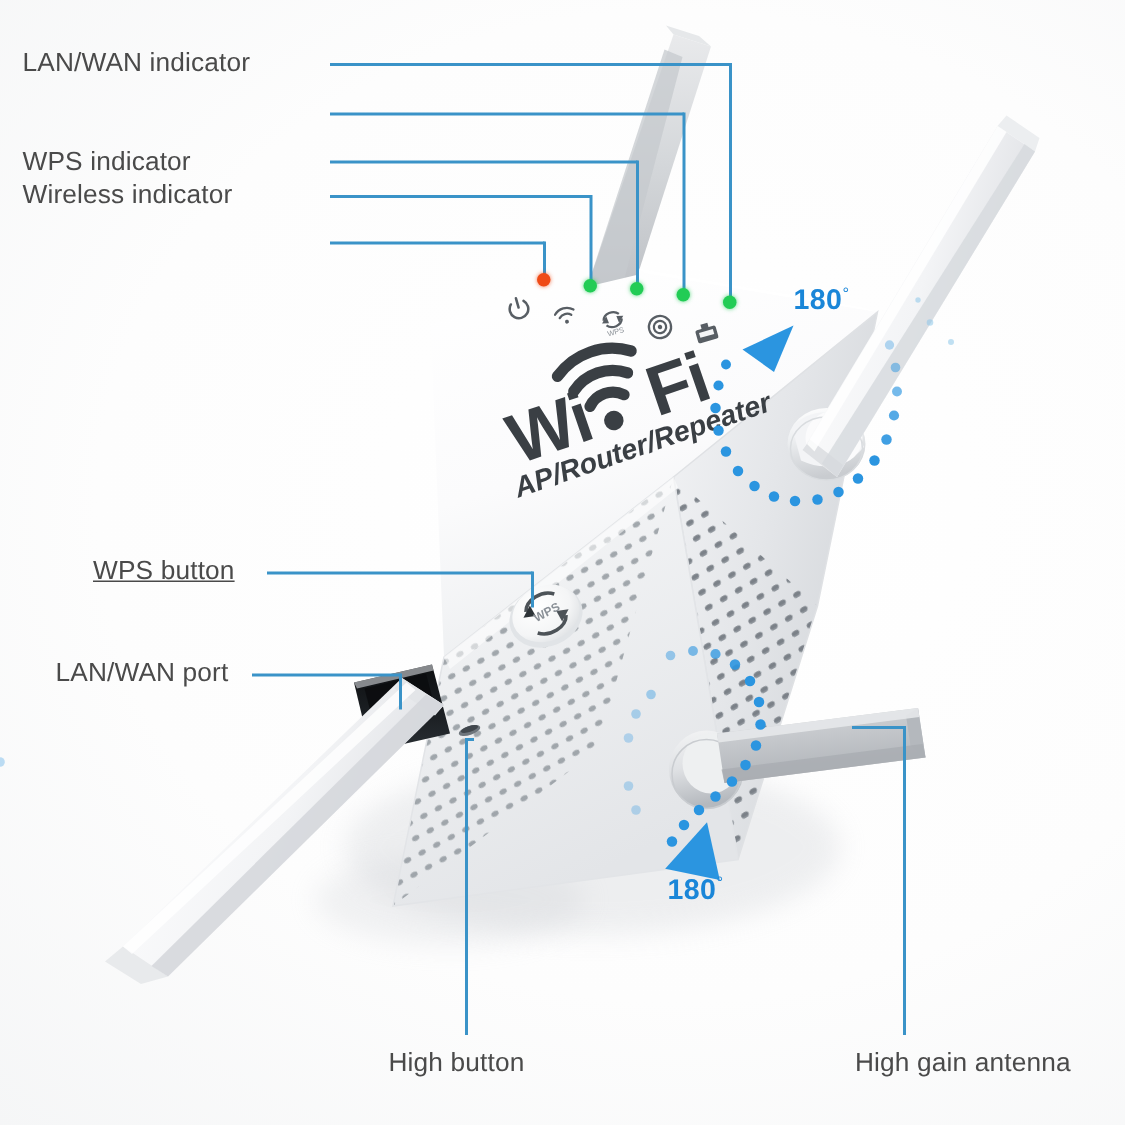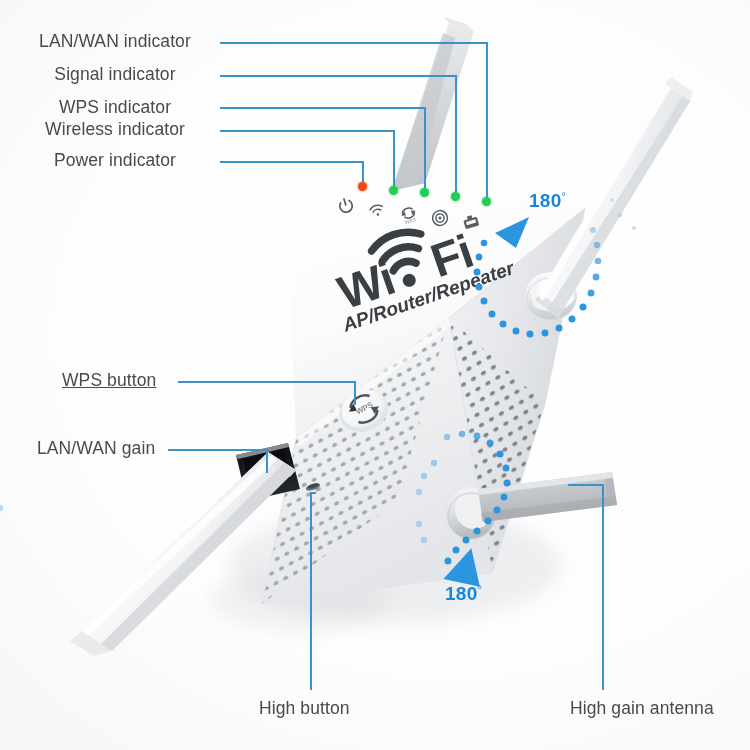--- a/index.html
+++ b/index.html
@@ -15,21 +15,21 @@
     overflow:hidden;
   }
   .lbl{
     position:absolute;
     font-size:17.5px;
     color:#4a4a4a;
     letter-spacing:.1px;
     white-space:nowrap;
     line-height:1;
   }
-  .lbl.r{text-align:center;}
+  .lbl.r{text-align:left;}
   .hline{position:absolute;height:1.5px;background:#3a93c8;}
   .vline{position:absolute;width:1.5px;background:#3a93c8;}
   .led{position:absolute;width:9px;height:9px;border-radius:50%;}
   .led.green{background:#22cc55;box-shadow:0 0 3px rgba(34,204,85,.75);}
   .led.red{background:#ef4a16;box-shadow:0 0 3px rgba(239,74,22,.75);}
   .ico{position:absolute;color:#5a5a5a;}
   .deg{
     position:absolute;font-weight:bold;color:#1a86d8;
     font-size:19px;letter-spacing:.3px;
   }
@@ -264,24 +264,22 @@
     </g>
 
     <g fill="#8fc8ea" opacity="0.55">
       <circle cx="620" cy="215" r="2.2"></circle>
       <circle cx="634" cy="228" r="2"></circle>
       <circle cx="612" cy="200" r="1.8"></circle>
     </g>
   </svg>
 
   <div class="lbl r" style="left:15px;top:33px;width:200px;">LAN/WAN indicator</div>
-  <div class="lbl r" style="left:15px;top:66px;width:200px;">Signal indicator</div>
   <div class="lbl r" style="left:15px;top:99px;width:200px;">WPS indicator</div>
   <div class="lbl r" style="left:15px;top:121px;width:200px;">Wireless indicator</div>
-  <div class="lbl r" style="left:15px;top:152px;width:200px;">Power indicator</div>
 
   <div class="hline" style="left:220px;top:42px;width:267px;"></div>
   <div class="hline" style="left:220px;top:75px;width:236px;"></div>
   <div class="hline" style="left:220px;top:107px;width:205px;"></div>
   <div class="hline" style="left:220px;top:130px;width:174px;"></div>
   <div class="hline" style="left:220px;top:161px;width:143px;"></div>
 
   <div class="vline" style="left:486px;top:42px;height:157px;"></div>
   <div class="vline" style="left:455px;top:75px;height:119px;"></div>
   <div class="vline" style="left:424px;top:107px;height:82px;"></div>
@@ -332,21 +330,21 @@
       <rect x="3" y="6.5" width="14" height="9" rx="1.4" fill="#585e64"></rect>
       <rect x="7.6" y="3.6" width="4.8" height="3.4" fill="#585e64"></rect>
       <rect x="5.2" y="8.6" width="9.6" height="3.4" fill="#f4f5f6"></rect>
     </g>
   </svg>
 
   <div class="lbl" style="left:62px;top:372px;text-decoration:underline;">WPS button</div>
   <div class="hline" style="left:178px;top:381px;width:177px;"></div>
   <div class="vline" style="left:354px;top:381px;height:24px;"></div>
 
-  <div class="lbl" style="left:37px;top:440px;">LAN/WAN gain</div>
+  <div class="lbl" style="left:37px;top:440px;">LAN/WAN port</div>
   <div class="hline" style="left:168px;top:449px;width:99px;"></div>
   <div class="vline" style="left:266px;top:449px;height:24px;"></div>
 
   <div class="lbl" style="left:259px;top:700px;">High button</div>
   <div class="vline" style="left:310px;top:492px;height:198px;"></div>
   <div class="hline" style="left:310px;top:492px;width:6px;"></div>
 
   <div class="lbl" style="left:538px;top:700px;margin-left:32px;">High gain antenna</div>
   <div class="vline" style="left:602px;top:484px;height:206px;"></div>
   <div class="hline" style="left:568px;top:484px;width:35px;"></div>

